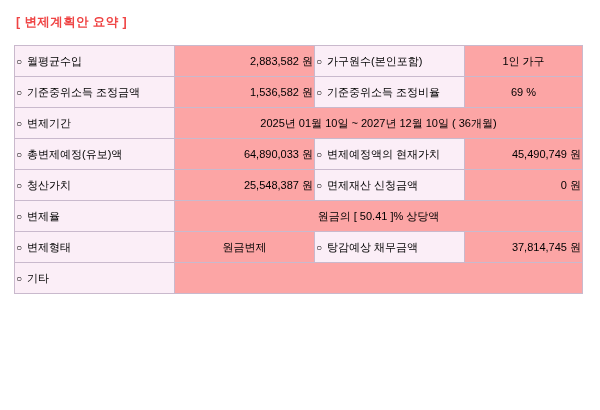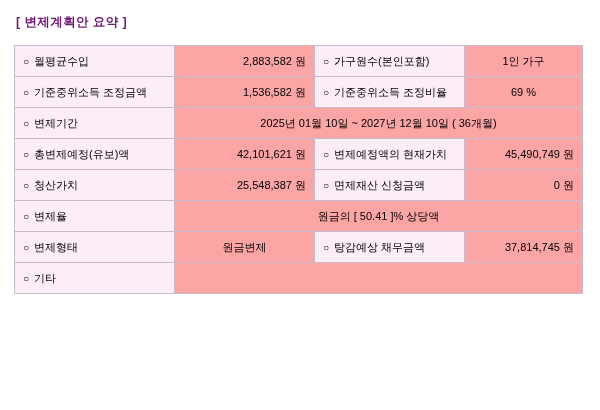--- a/index.html
+++ b/index.html
@@ -19,32 +19,32 @@
     width: 600px;
     height: 410px;
     box-sizing: border-box;
     padding: 14px 18px 0 14px;
   }
   .doc-title {
     font-size: 12.5px;
     font-weight: bold;
     letter-spacing: 0.4px;
     margin: 0 0 14px 2px;
-    color: #701a75;
+    color: #ef4444;
   }
   table.summary {
     width: 568px;
     border-collapse: collapse;
     table-layout: fixed;
     font-size: 11px;
   }
   table.summary td {
     border: 1px solid #c9b9cd;
     height: 26px;
-    padding: 2px 8px;
+    padding: 2px 1px;
     vertical-align: middle;
     line-height: 1.3;
     overflow: hidden;
     white-space: nowrap;
   }
   td.label {
     background: #fbeef7;
     font-size: 11px;
     color: #000;
   }
@@ -111,21 +111,21 @@
         <td class="label">
           <span class="bullet">○</span><span class="lbl-text">변제기간</span>
         </td>
         <td class="value val-left" colspan="3">2025년 01월 10일 ~ 2027년 12월 10일 ( 36개월)</td>
       </tr>
 
       <tr>
         <td class="label">
           <span class="bullet">○</span><span class="lbl-text">총변제예정(유보)액</span>
         </td>
-        <td class="value val-right">42,101,621 원</td>
+        <td class="value val-right">64,890,033 원</td>
         <td class="label">
           <span class="bullet">○</span><span class="lbl-text">변제예정액의 현재가치</span>
         </td>
         <td class="value val-right">45,490,749 원</td>
       </tr>
 
       <tr>
         <td class="label">
           <span class="bullet">○</span><span class="lbl-text">청산가치</span>
         </td>

